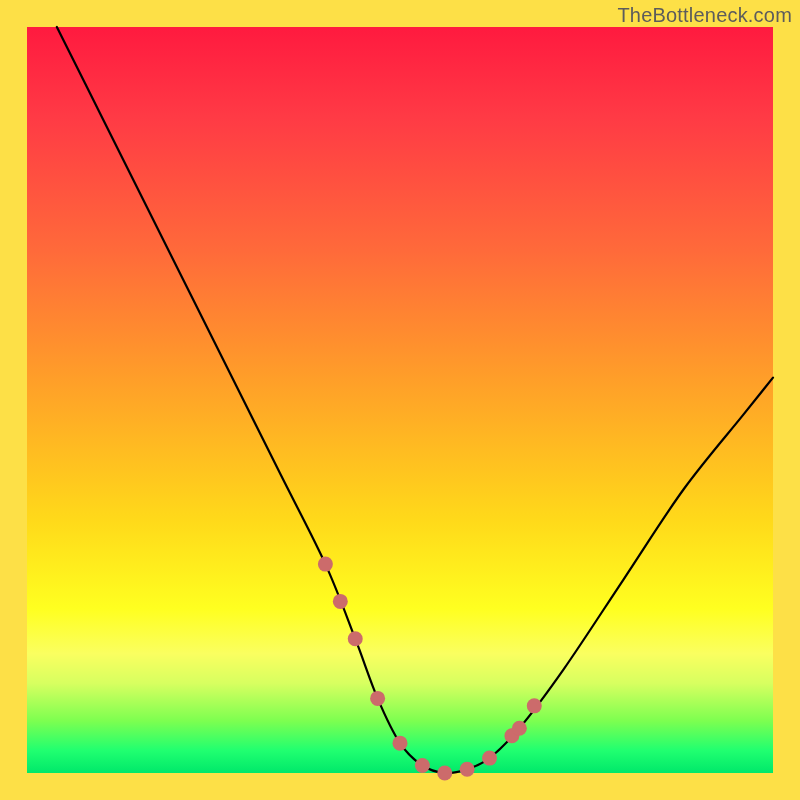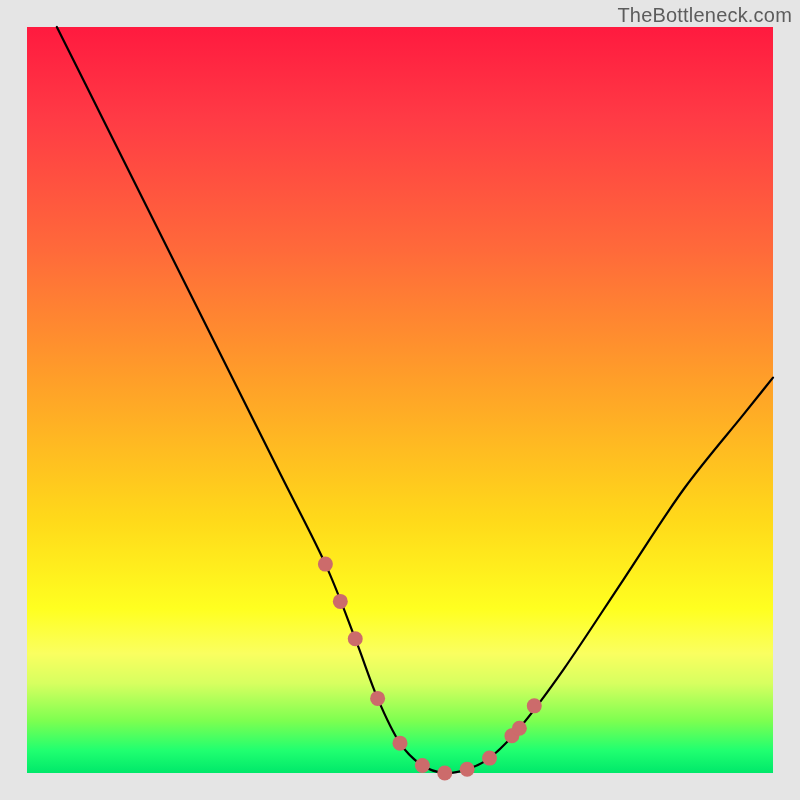--- a/index.html
+++ b/index.html
@@ -8,21 +8,21 @@
     width: 800px;
     height: 800px;
     overflow: hidden;
     background: #000;
     font-family: Arial, Helvetica, sans-serif;
   }
   .chart-wrap {
     position: relative;
     width: 800px;
     height: 800px;
-    background: #e5e5e5;
+    background: #fde047;
   }
   .plot-area {
     position: absolute;
     left: 27px;
     top: 27px;
     width: 746px;
     height: 746px;
     
     background: linear-gradient(
       to bottom,

